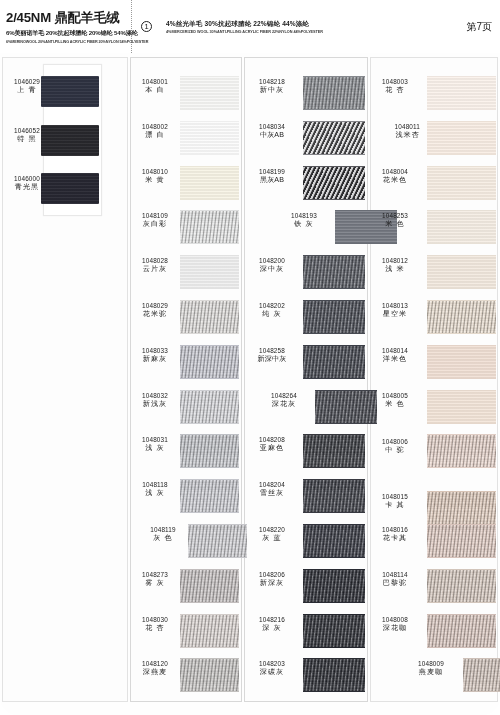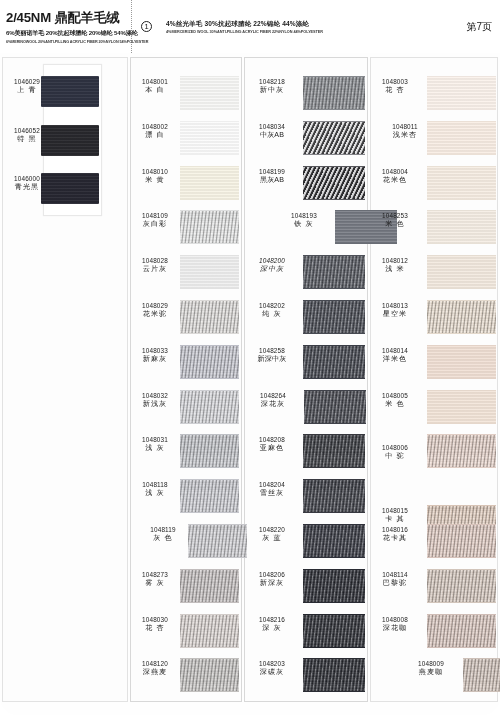--- a/index.html
+++ b/index.html
@@ -410,42 +410,42 @@
           </div>
           <div class="swatch ab" style="left: 303px; width: 62px; background: rgb(93, 93, 99);"></div>
         </div>
         <div class="row" style="left: 0px; top: 157.4px; width: 500px; margin-left: 32px;">
           <div class="lbl" style="left: 248px; top: 2px;">
             <div class="code">1048193</div>
             <div class="cname">铁  灰</div>
           </div>
           <div class="swatch" style="left: 303px; width: 62px; background: rgb(111, 115, 124);"></div>
         </div>
-        <div class="row" style="left: 0px; top: 202.2px; width: 500px; font-style: italic;">
+        <div class="row" style="left: 0px; top: 202.2px; width: 500px;">
           <div class="lbl" style="left: 248px; top: 2px;">
             <div class="code">1048200</div>
             <div class="cname">深中灰</div>
           </div>
           <div class="swatch mel" style="left: 303px; width: 62px; background: rgb(83, 86, 94);"></div>
         </div>
         <div class="row" style="left: 0px; top: 247px; width: 500px;">
           <div class="lbl" style="left: 248px; top: 2px;">
             <div class="code">1048202</div>
             <div class="cname">纯  灰</div>
           </div>
           <div class="swatch mel" style="left: 303px; width: 62px; background: rgb(75, 78, 87);"></div>
         </div>
         <div class="row" style="left: 0px; top: 291.8px; width: 500px;">
           <div class="lbl" style="left: 248px; top: 2px;">
             <div class="code">1048258</div>
             <div class="cname tight">新深中灰</div>
           </div>
           <div class="swatch mel" style="left: 303px; width: 62px; background: rgb(63, 66, 75);"></div>
         </div>
-        <div class="row" style="left: 1px; top: 336.6px; width: 464px;">
+        <div class="row" style="left: 12px; top: 336.6px; width: 464px;">
           <div class="lbl" style="left: 248px; top: 2px;">
             <div class="code">1048264</div>
             <div class="cname">深花灰</div>
           </div>
           <div class="swatch mel" style="left: 303px; width: 62px; background: rgb(68, 70, 78);"></div>
         </div>
         <div class="row" style="left: 0px; top: 381.4px; width: 500px;">
           <div class="lbl" style="left: 248px; top: 2px;">
             <div class="code">1048208</div>
             <div class="cname">亚麻色</div>
@@ -490,21 +490,21 @@
       </div>
     <div class="col" id="col-3">
         <div class="row" style="left: 0px; top: 23px; width: 500px;">
           <div class="lbl" style="left: 371px; top: 2px;">
             <div class="code">1048003</div>
             <div class="cname">花  杏</div>
           </div>
           <div class="swatch" style="left: 427px; width: 69px; background: rgb(250, 241, 234);"></div>
         </div>
         <div class="row" style="left: 0px; top: 67.8px; width: 500px;">
-          <div class="lbl" style="left: 381px; top: 2px;">
+          <div class="lbl" style="left: 372px; top: 2px; text-align: right;">
             <div class="code">1048011</div>
             <div class="cname">浅米杏</div>
           </div>
           <div class="swatch" style="left: 427px; width: 69px; background: rgb(248, 236, 226);"></div>
         </div>
         <div class="row" style="left: 0px; top: 112.6px; width: 500px;">
           <div class="lbl" style="left: 371px; top: 2px;">
             <div class="code">1048004</div>
             <div class="cname">花米色</div>
           </div>
@@ -539,27 +539,27 @@
           <div class="swatch" style="left: 427px; width: 69px; background: rgb(240, 222, 210);"></div>
         </div>
         <div class="row" style="left: 0px; top: 336.6px; width: 500px;">
           <div class="lbl" style="left: 371px; top: 2px;">
             <div class="code">1048005</div>
             <div class="cname">米  色</div>
           </div>
           <div class="swatch" style="left: 427px; width: 69px; background: rgb(242, 227, 214);"></div>
         </div>
         <div class="row" style="left: 0px; top: 381.4px; width: 500px;">
-          <div class="lbl" style="left: 371px; top: 10px;">
+          <div class="lbl" style="left: 371px; top: 4px;">
             <div class="code">1048006</div>
             <div class="cname">中  驼</div>
           </div>
           <div class="swatch mel" style="left: 427px; width: 69px; background: rgb(236, 216, 207);"></div>
         </div>
-        <div class="row" style="left: 0px; top: 452px; width: 412px;">
+        <div class="row" style="left: 0px; top: 438px; width: 412px;">
           <div class="lbl" style="left: 371px; top: 2px;">
             <div class="code">1048015</div>
             <div class="cname">卡  其</div>
           </div>
           <div class="swatch mel" style="left: 427px; width: 69px; background: rgb(228, 207, 192);"></div>
         </div>
         <div class="row" style="left: 0px; top: 471px; width: 500px;">
           <div class="lbl" style="left: 371px; top: 2px;">
             <div class="code">1048016</div>
             <div class="cname">花卡其</div>

